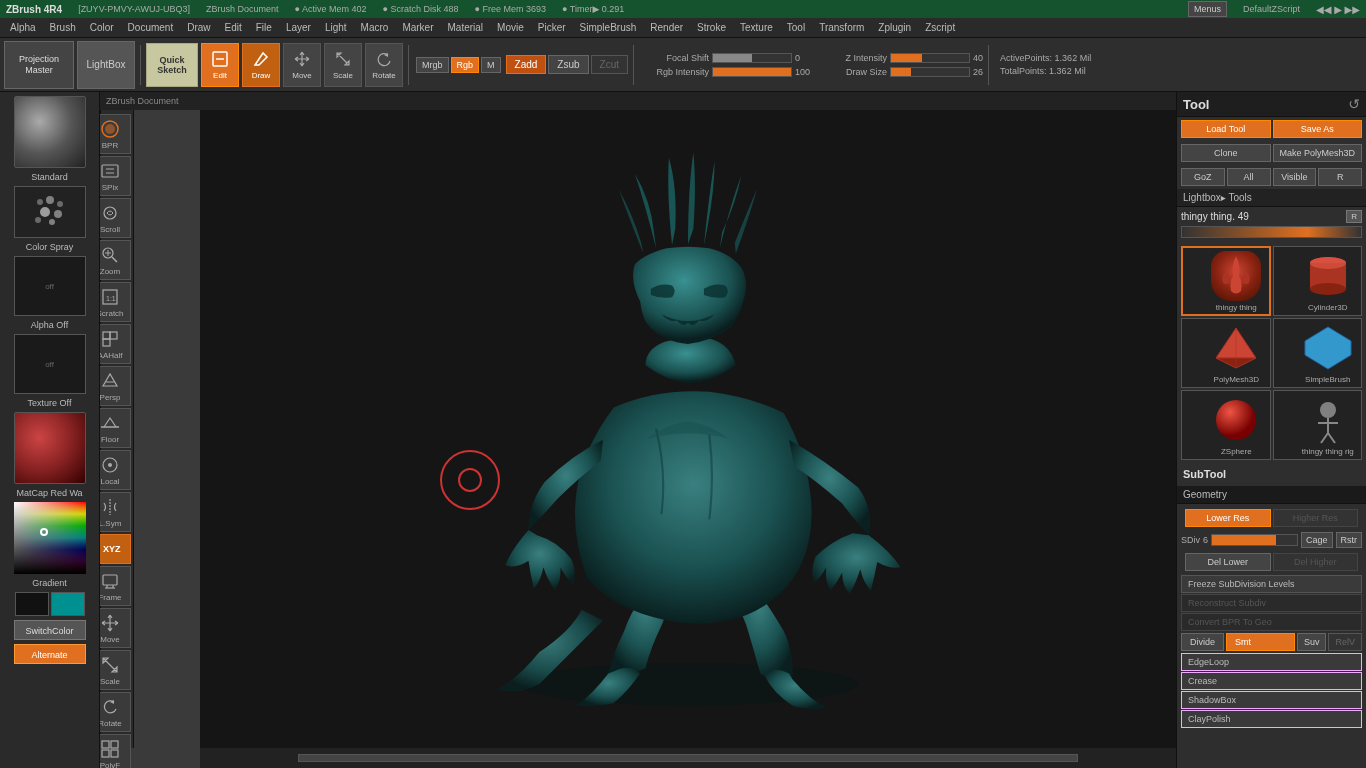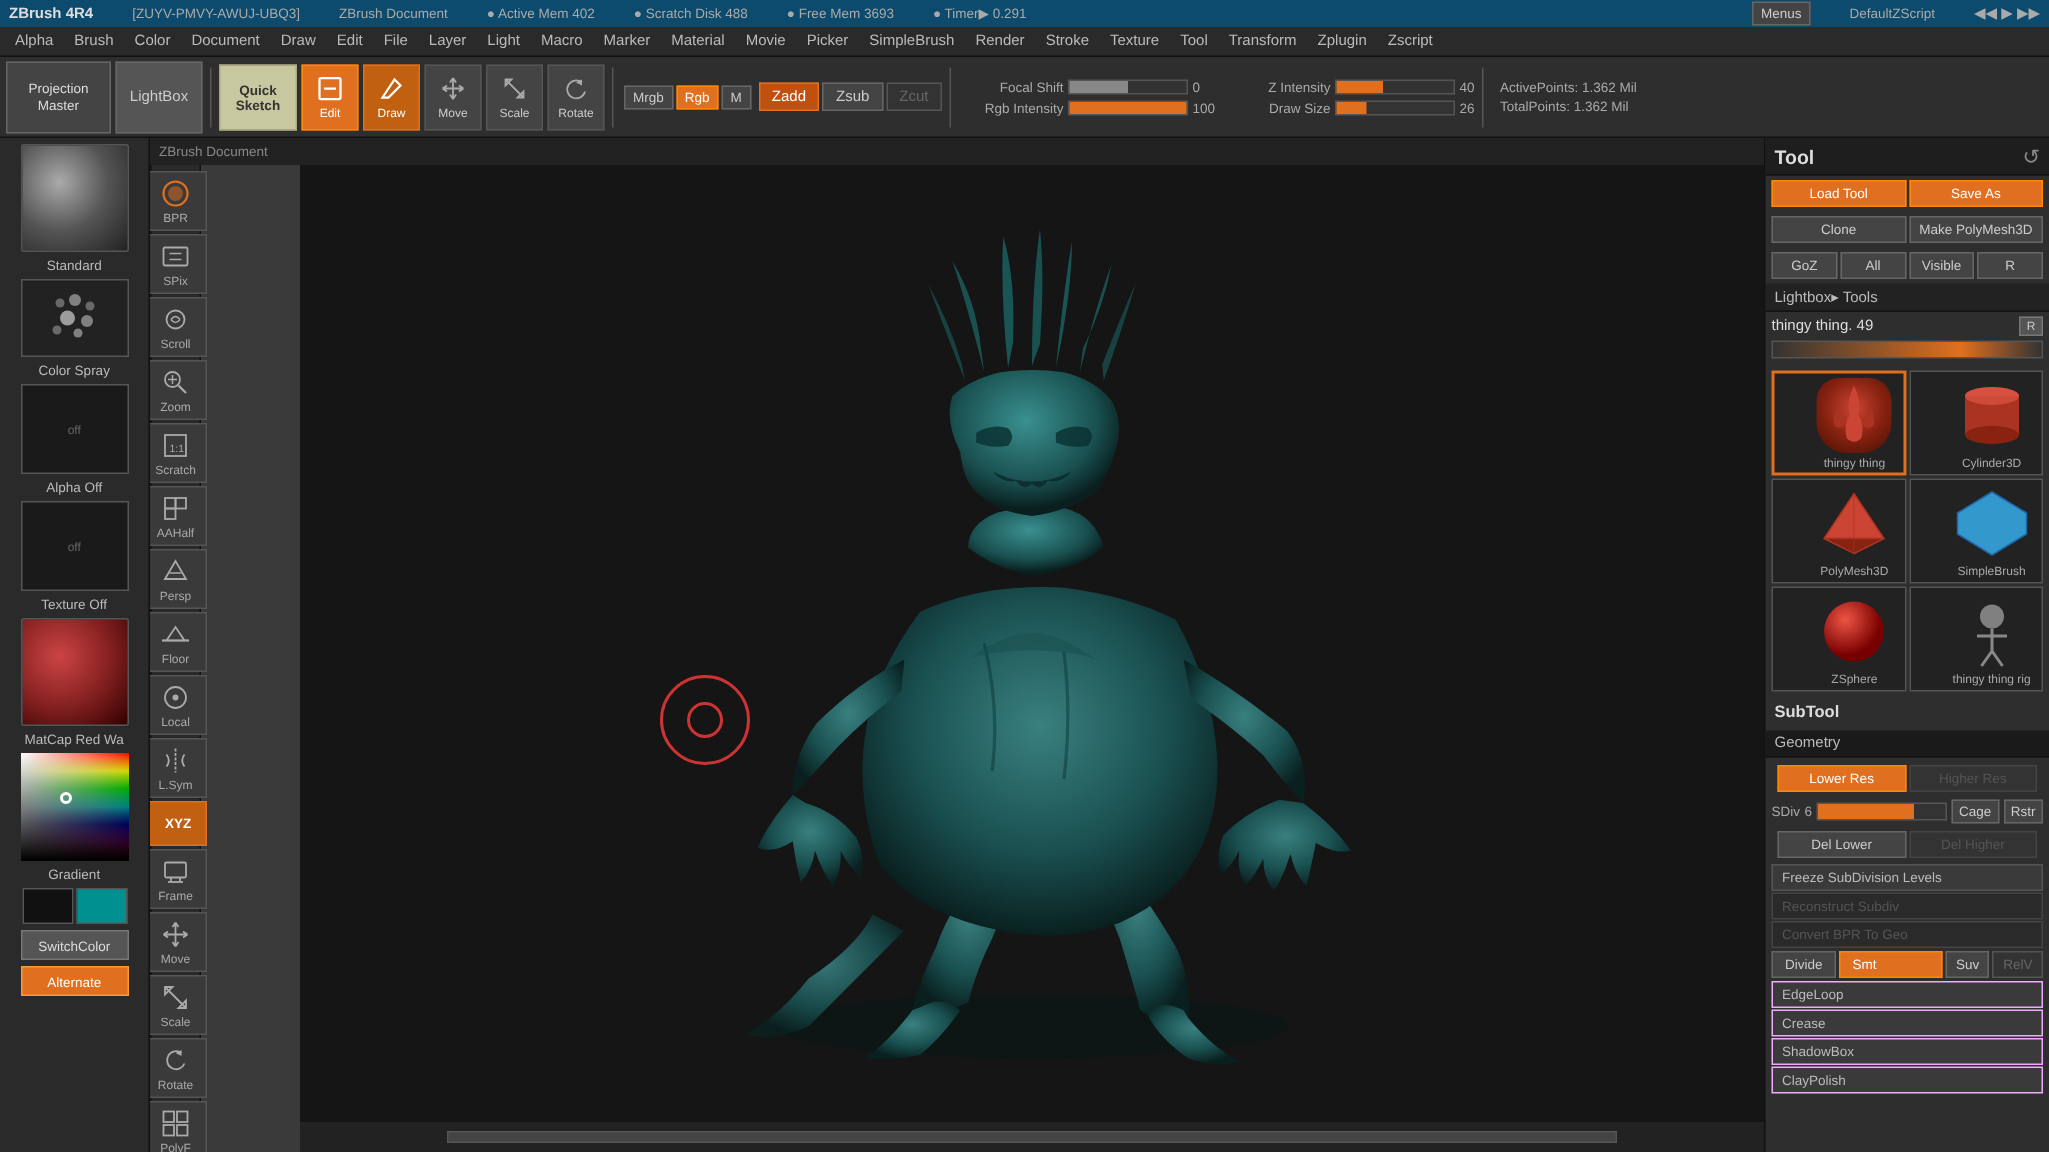--- a/index.html
+++ b/index.html
@@ -9,28 +9,28 @@
       background: #3a3a3a;
       font-family: Arial, sans-serif;
       font-size: 11px;
       color: #ccc;
       overflow: hidden;
       user-select: none;
     }
 
     
     #title-bar {
-      background: #0c4a6e;
+      background: #14532d;
       height: 18px;
       display: flex;
       align-items: center;
       padding: 0 6px;
       font-size: 10px;
       color: #aaa;
-      gap: 26px;
+      gap: 16px;
     }
     #title-bar .title-text { color: #ddd; font-weight: bold; }
     #title-bar .mem-text { color: #aaa; font-size: 9px; }
 
     
     #menu-row {
       background: #2a2a2a;
       height: 20px;
       display: flex;
       align-items: center;
@@ -360,21 +360,21 @@
     }
 
     
     #right-toolbar {
       width: 34px;
       background: #2a2a2a;
       border-left: 1px solid #111;
       border-right: 1px solid #111;
       display: flex;
       flex-direction: column;
-      align-items: center;
+      align-items: flex-end;
       padding: 4px 2px;
       gap: 2px;
       position: absolute;
       top: 18px;
       left: 0;
       bottom: 20px;
     }
     .rt-btn {
       width: 42px;
       background: #3a3a3a;

